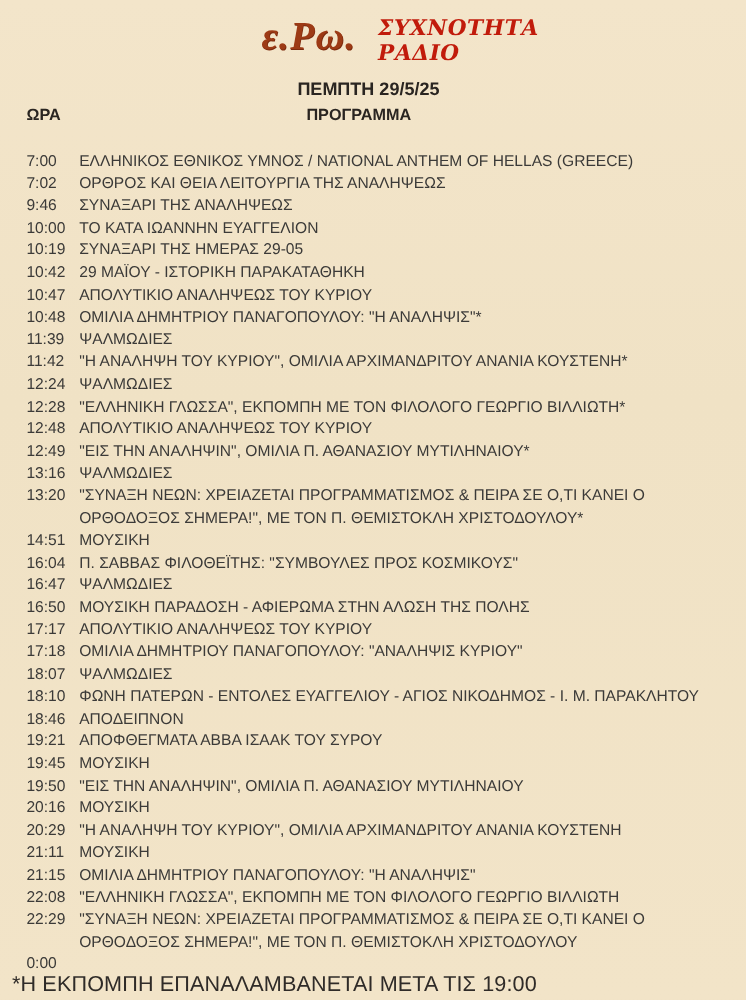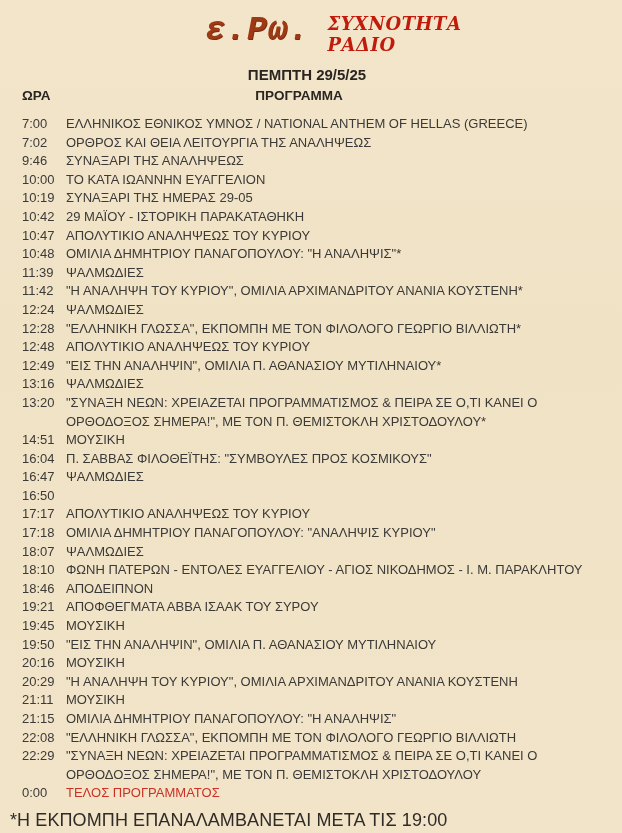--- a/index.html
+++ b/index.html
@@ -10,21 +10,21 @@
     font-family:"Liberation Sans", sans-serif;
     color:#3b3a38;
     position:relative;
     overflow:hidden;
   }
   .masthead {
     display:flex; justify-content:center; align-items:flex-start;
     gap:18px; padding-top:6px; height:58px;
   }
   .logo {
-    font-family:Liberation Mono, monospace;
+    font-family:Liberation Serif, serif;
     font-style:italic; font-weight:bold;
     font-size:33px; color:#9d3a15;
     line-height:50px; letter-spacing:1px;
     text-shadow: 0.6px 0.6px 0 #7b2a0e;
     margin-left: 45px;
   }
   .station {
     font-family:"DejaVu Serif", serif;
     font-style:italic; font-weight:bold;
     font-size:18px; color:#c11b0b;
@@ -36,21 +36,21 @@
     font-size:15px; color:#2a2521;
     margin-top:2px; padding-right:8px;
     height:19px;
   }
   .col-headers {
     position:relative; margin-top:3px; height:19px;
     font-weight:bold; color:#2a2521; font-size:13.5px;
   }
   .col-time-header { position:absolute; left:22px; top:0; }
   .col-prog-header { text-align:center; padding-right:24px; }
-  .rows { margin-top:8px; }
+  .rows { margin-top:18px; }
   .row { display:flex; line-height:18.6px; font-size:13px; }
   .row .time { flex:0 0 44px; margin-left:22px; }
   .row .prog { flex:1; max-width:548px; padding-right:4px; }
   .row.red .prog { color:#cb3227; }
   .footnote {
     position:absolute; left:10px; bottom:2px;
     font-size:18px; color:#2f2b28; letter-spacing:0.1px;
   }
 </style>
 </head>
@@ -162,20 +162,21 @@
     <span class="prog">Π. ΣΑΒΒΑΣ ΦΙΛΟΘΕΪΤΗΣ: "ΣΥΜΒΟΥΛΕΣ ΠΡΟΣ ΚΟΣΜΙΚΟΥΣ"</span>
   </div>
 
   <div class="row">
     <span class="time">16:47</span>
     <span class="prog">ΨΑΛΜΩΔΙΕΣ</span>
   </div>
 
   <div class="row">
     <span class="time">16:50</span>
+    <span class="prog">ΜΟΥΣΙΚΗ ΠΑΡΑΔΟΣΗ - ΑΦΙΕΡΩΜΑ ΣΤΗΝ ΑΛΩΣΗ ΤΗΣ ΠΟΛΗΣ</span>
   </div>
 
   <div class="row">
     <span class="time">17:17</span>
     <span class="prog">ΑΠΟΛΥΤΙΚΙΟ ΑΝΑΛΗΨΕΩΣ ΤΟΥ ΚΥΡΙΟΥ</span>
   </div>
 
   <div class="row">
     <span class="time">17:18</span>
     <span class="prog">ΟΜΙΛΙΑ ΔΗΜΗΤΡΙΟΥ ΠΑΝΑΓΟΠΟΥΛΟΥ: "ΑΝΑΛΗΨΙΣ ΚΥΡΙΟΥ"</span>
@@ -236,17 +237,16 @@
     <span class="prog">"ΕΛΛΗΝΙΚΗ ΓΛΩΣΣΑ", ΕΚΠΟΜΠΗ ΜΕ ΤΟΝ ΦΙΛΟΛΟΓΟ ΓΕΩΡΓΙΟ ΒΙΛΛΙΩΤΗ</span>
   </div>
 
   <div class="row">
     <span class="time">22:29</span>
     <span class="prog">"ΣΥΝΑΞΗ ΝΕΩΝ: ΧΡΕΙΑΖΕΤΑΙ ΠΡΟΓΡΑΜΜΑΤΙΣΜΟΣ &amp; ΠΕΙΡΑ ΣΕ Ο,ΤΙ ΚΑΝΕΙ Ο ΟΡΘΟΔΟΞΟΣ ΣΗΜΕΡΑ!", ΜΕ ΤΟΝ Π. ΘΕΜΙΣΤΟΚΛΗ ΧΡΙΣΤΟΔΟΥΛΟΥ</span>
   </div>
 
   <div class="row red">
     <span class="time">0:00</span>
-    <span class="prog">ΤΕΛΟΣ ΠΡΟΓΡΑΜΜΑΤΟΣ</span>
   </div>
 </div>
 
 <div class="footnote">*Η ΕΚΠΟΜΠΗ ΕΠΑΝΑΛΑΜΒΑΝΕΤΑΙ ΜΕΤΑ ΤΙΣ 19:00</div>
 
 </body></html>

